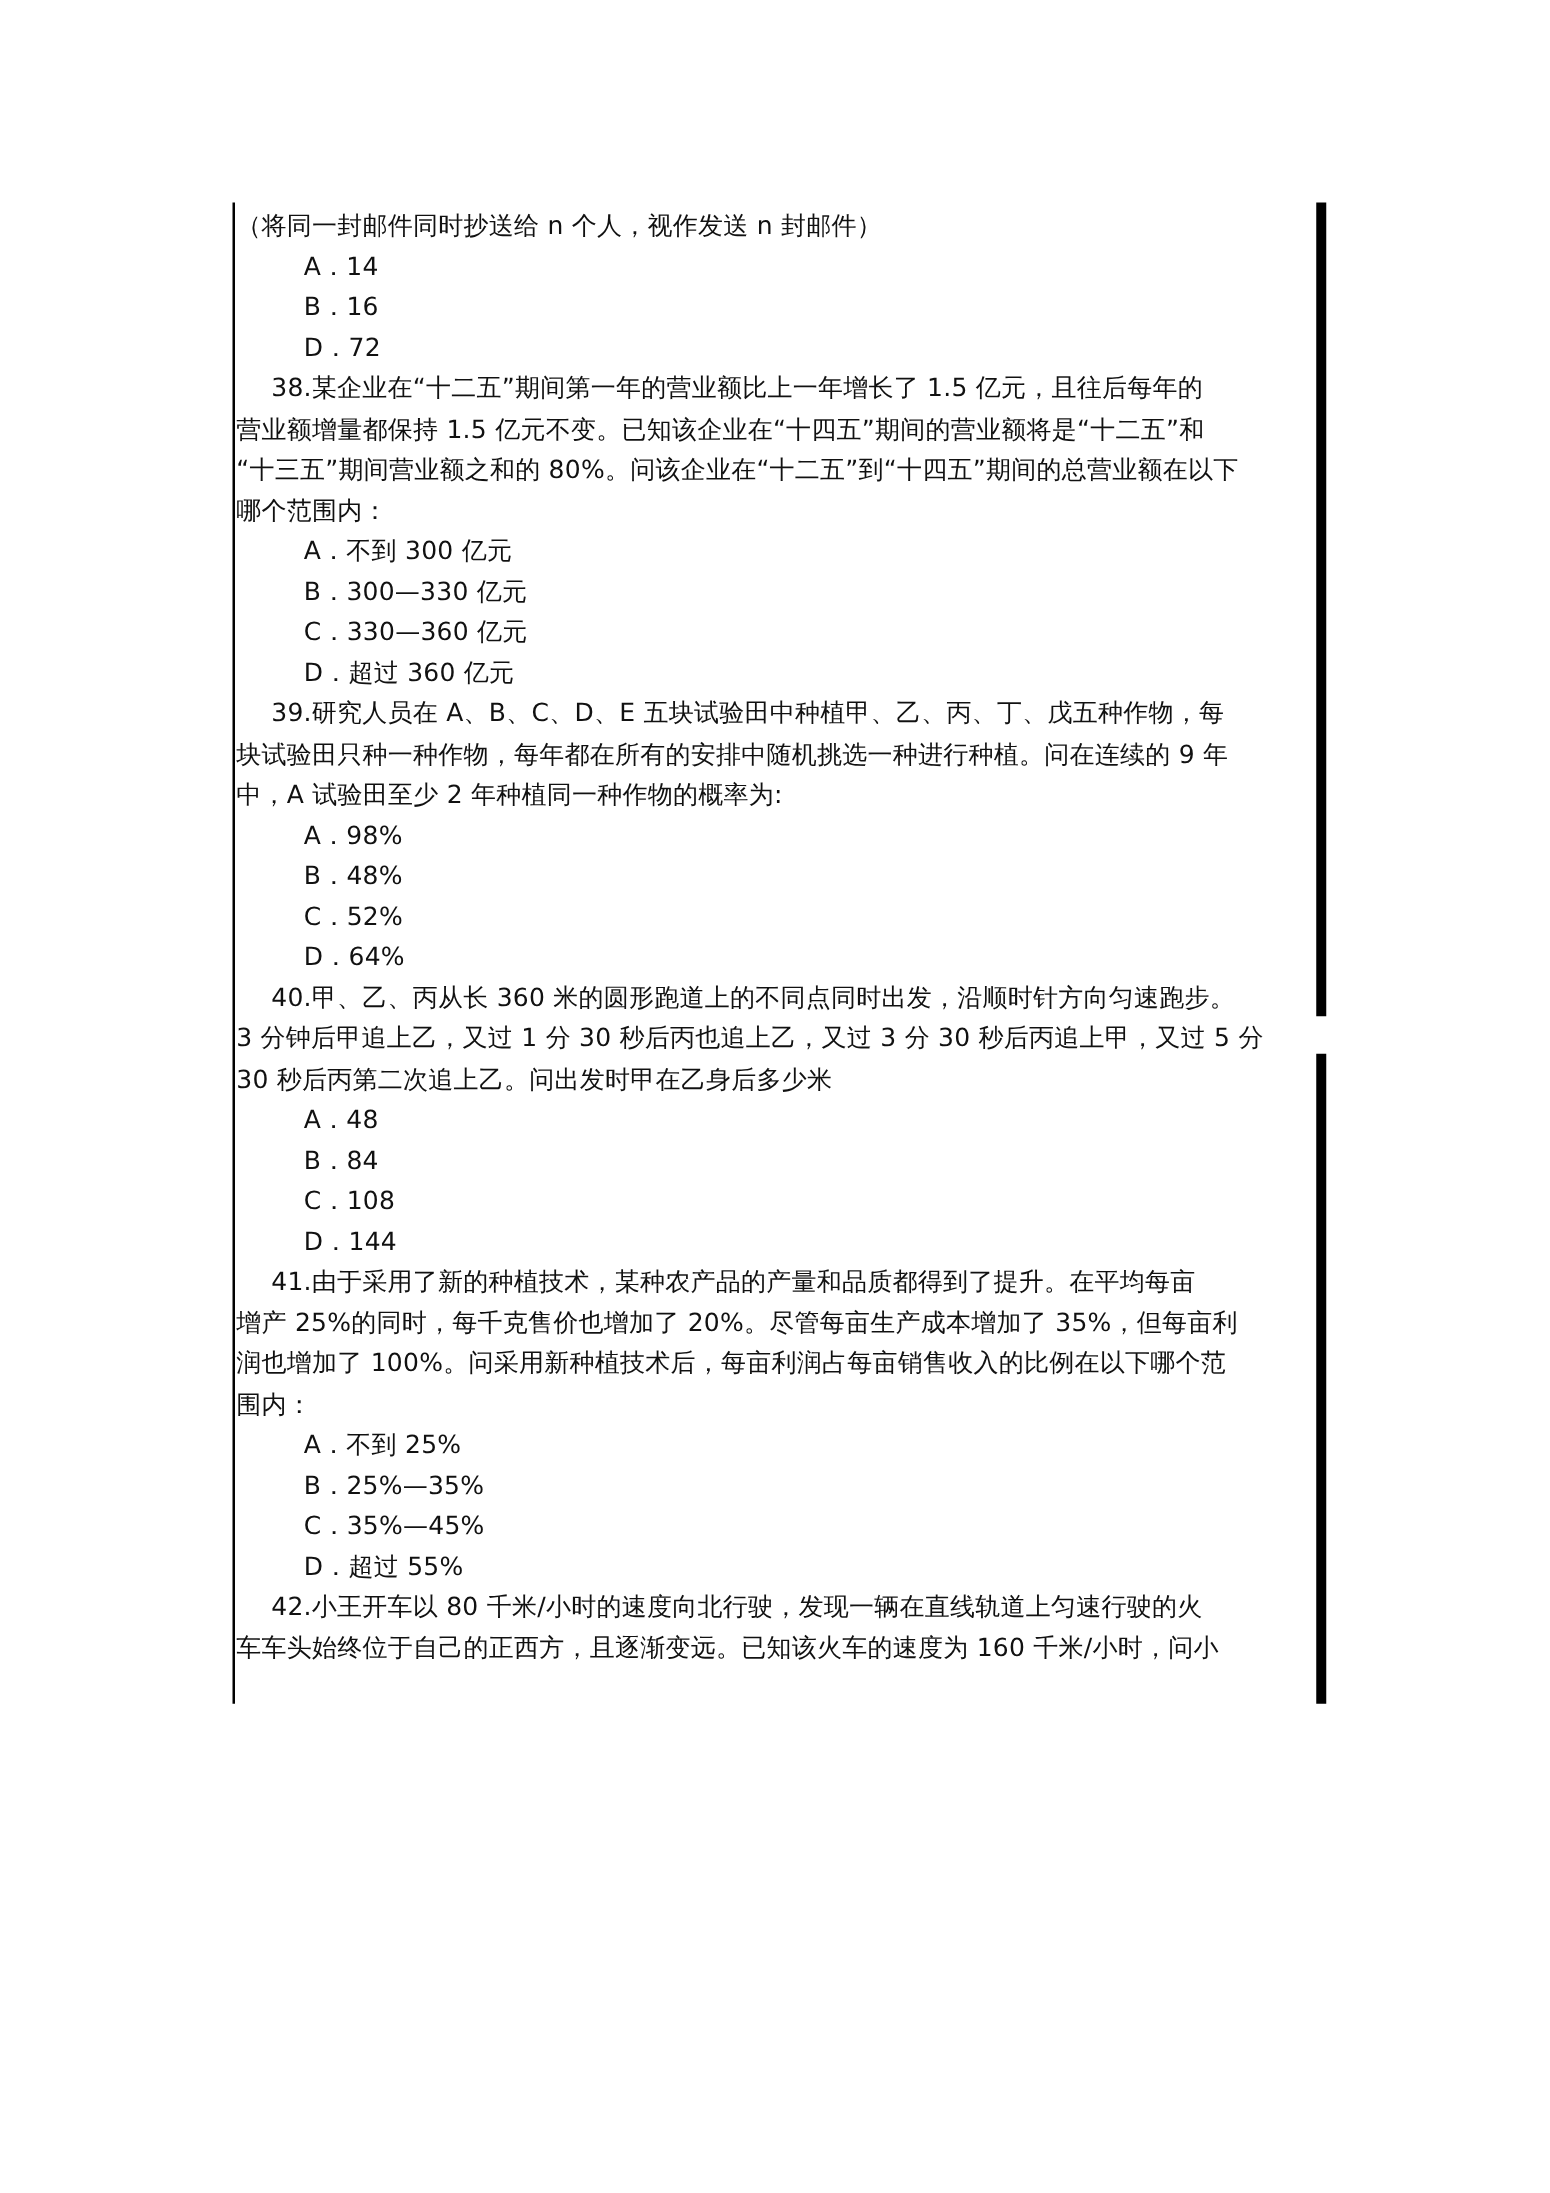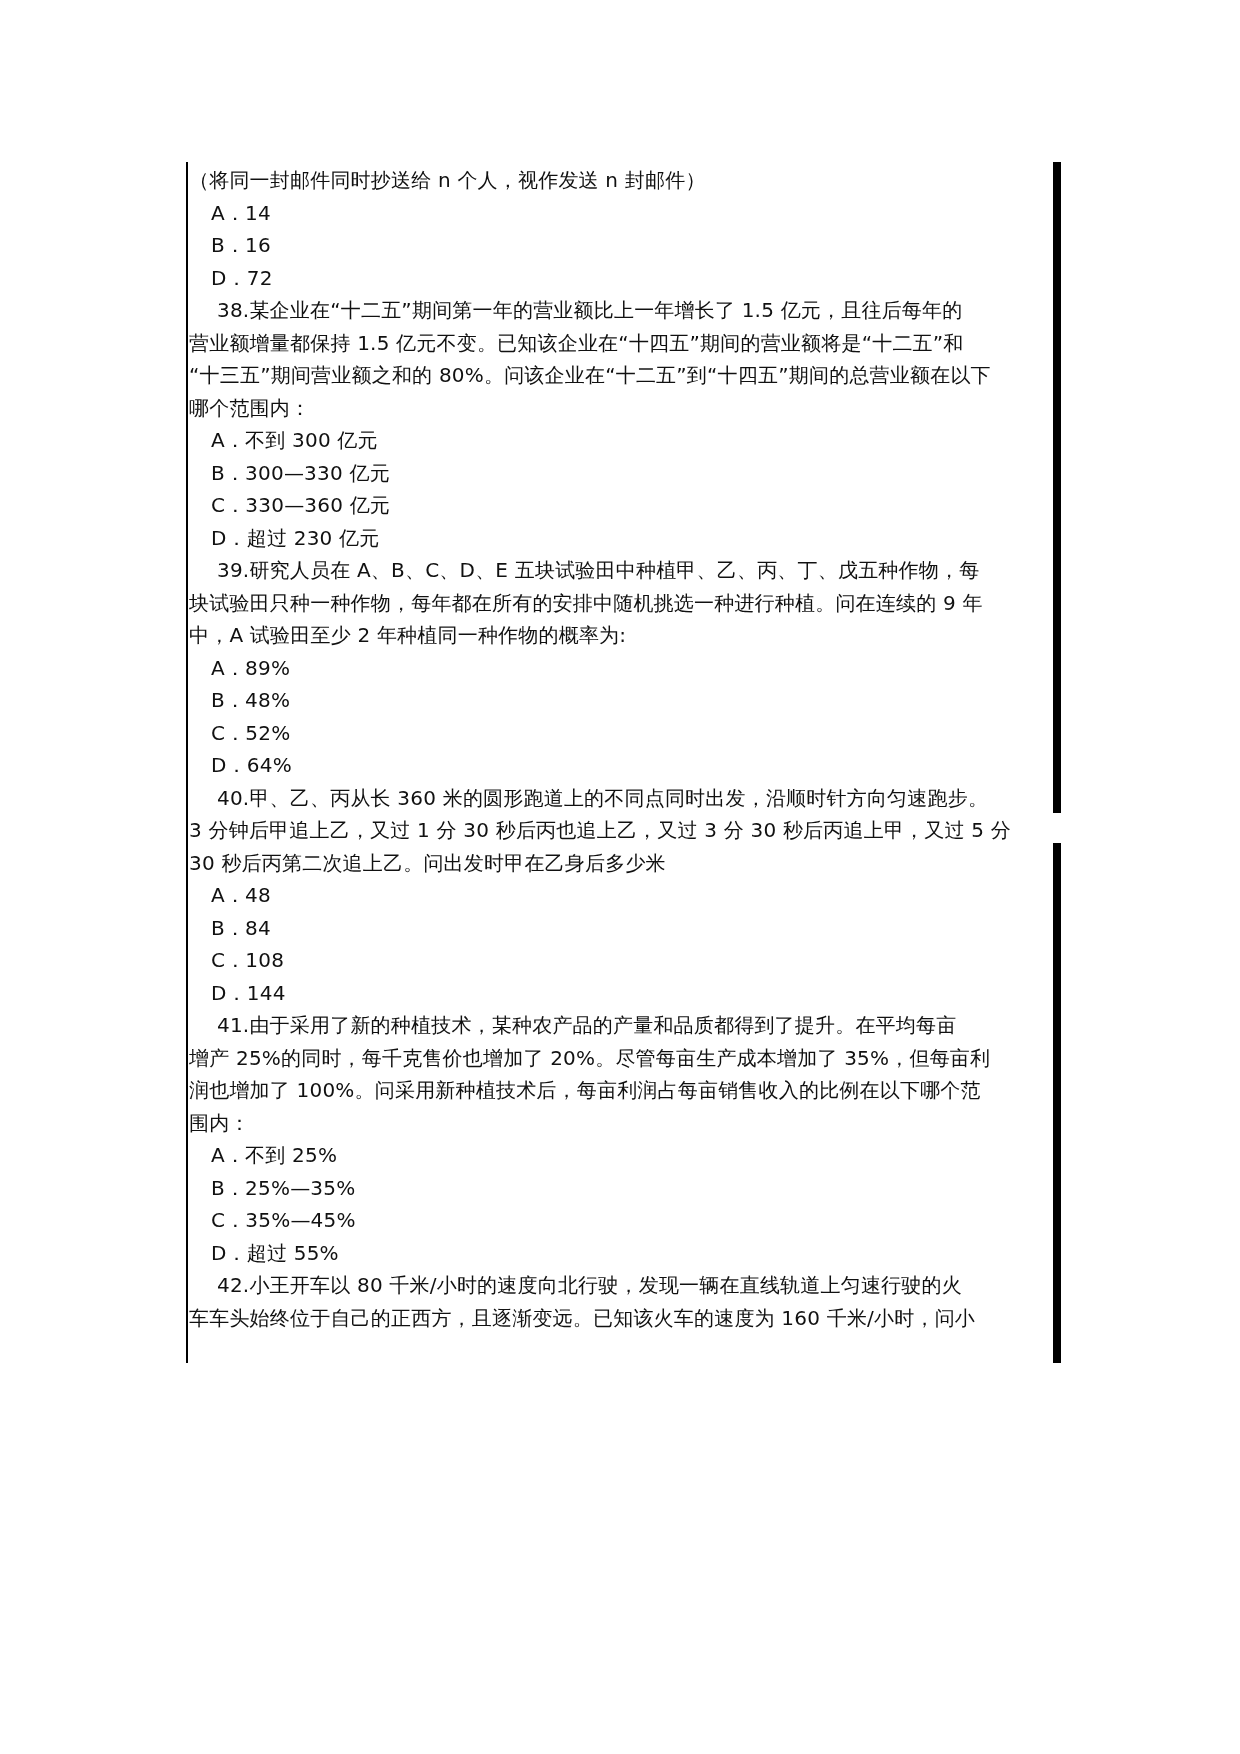--- a/index.html
+++ b/index.html
@@ -5,21 +5,21 @@
   html, body { margin: 0; padding: 0; background: #ffffff; }
   body { width: 1240px; height: 1754px; position: relative; overflow: hidden;
          font-family: "DejaVu Sans", sans-serif; color: #111111; }
   .page { position: absolute; left: 0; top: 0; width: 1240px; height: 1378px; }
   .left-border { position: absolute; left: 186px; top: 162px; width: 1.5px; height: 1201px; background: #000; }
   .bar { position: absolute; left: 1053px; width: 8px; background: #000; }
   .bar-1 { top: 162px; height: 651px; }
   .bar-2 { top: 843px; height: 520px; }
   .content { position: absolute; left: 189px; top: 164px; width: 864px; }
   .line { height: 32.5px; line-height: 32.5px; font-size: 20px; white-space: nowrap; letter-spacing: 0.2px; }
-  .opt { padding-left: 22px; }
+  .opt { padding-left: 54px; }
   .qstart { padding-left: 28px; }
 </style>
 </head>
 <body>
 
 <div class="page">
   <div class="left-border"></div>
   <div class="bar bar-1"></div>
   <div class="bar bar-2"></div>
 
@@ -30,26 +30,26 @@
     <div class="line opt">B．16</div>
     <div class="line opt">D．72</div>
 
     <div class="line qstart">38.某企业在“十二五”期间第一年的营业额比上一年增长了 1.5 亿元，且往后每年的</div>
     <div class="line">营业额增量都保持 1.5 亿元不变。已知该企业在“十四五”期间的营业额将是“十二五”和</div>
     <div class="line">“十三五”期间营业额之和的 80%。问该企业在“十二五”到“十四五”期间的总营业额在以下</div>
     <div class="line">哪个范围内：</div>
     <div class="line opt">A．不到 300 亿元</div>
     <div class="line opt">B．300—330 亿元</div>
     <div class="line opt">C．330—360 亿元</div>
-    <div class="line opt">D．超过 230 亿元</div>
+    <div class="line opt">D．超过 360 亿元</div>
 
     <div class="line qstart">39.研究人员在 A、B、C、D、E 五块试验田中种植甲、乙、丙、丁、戊五种作物，每</div>
     <div class="line">块试验田只种一种作物，每年都在所有的安排中随机挑选一种进行种植。问在连续的 9 年</div>
     <div class="line">中，A 试验田至少 2 年种植同一种作物的概率为:</div>
-    <div class="line opt">A．89%</div>
+    <div class="line opt">A．98%</div>
     <div class="line opt">B．48%</div>
     <div class="line opt">C．52%</div>
     <div class="line opt">D．64%</div>
 
     <div class="line qstart">40.甲、乙、丙从长 360 米的圆形跑道上的不同点同时出发，沿顺时针方向匀速跑步。</div>
     <div class="line">3 分钟后甲追上乙，又过 1 分 30 秒后丙也追上乙，又过 3 分 30 秒后丙追上甲，又过 5 分</div>
     <div class="line">30 秒后丙第二次追上乙。问出发时甲在乙身后多少米</div>
     <div class="line opt">A．48</div>
     <div class="line opt">B．84</div>
     <div class="line opt">C．108</div>

